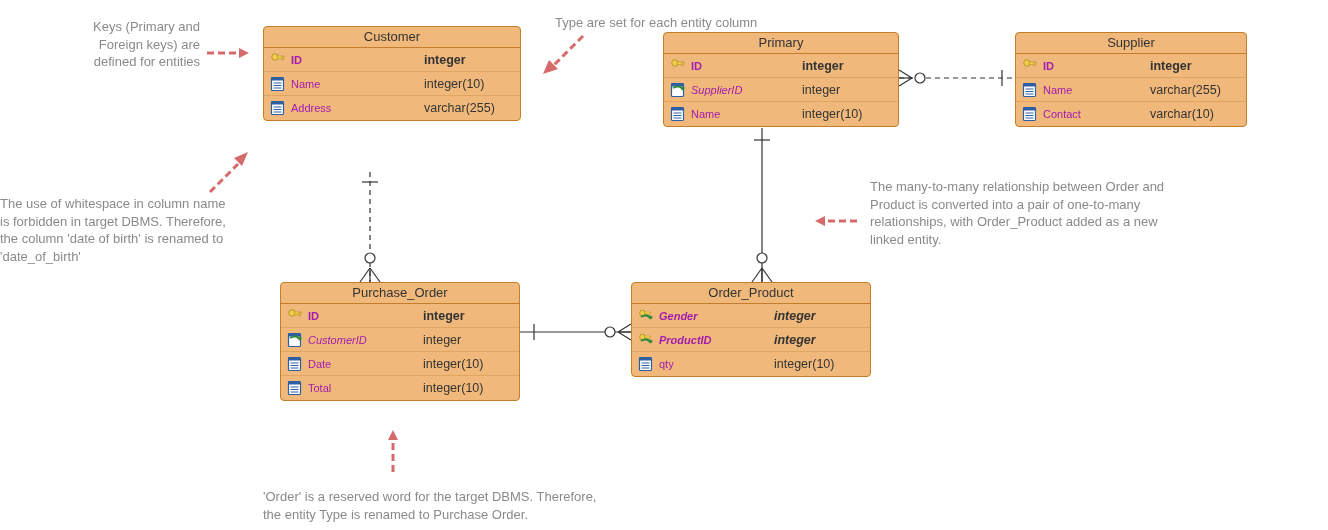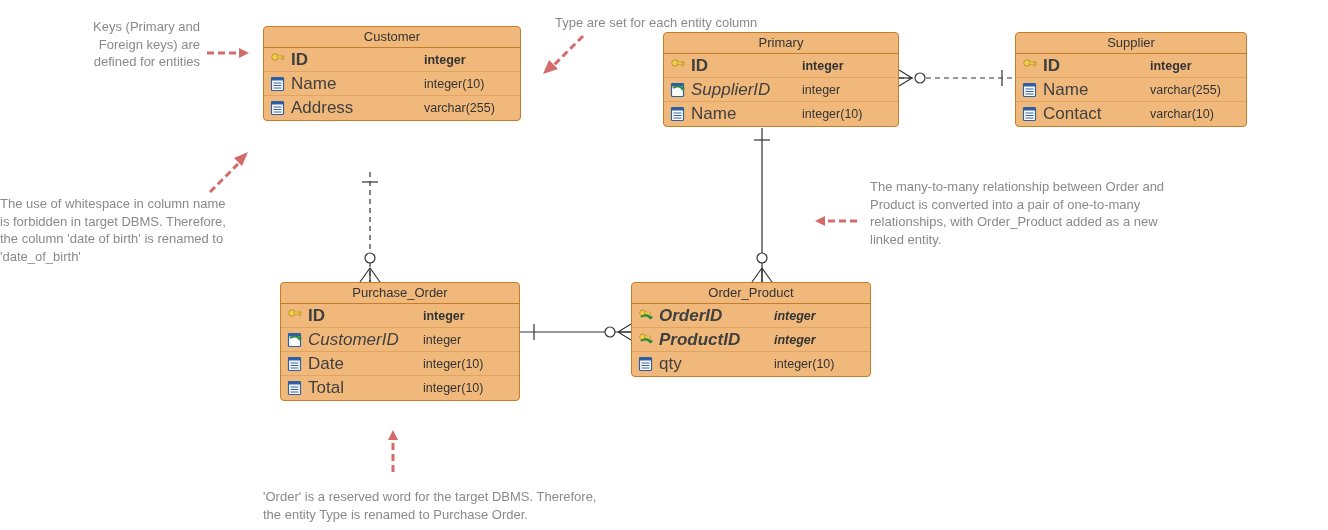--- a/index.html
+++ b/index.html
@@ -46,22 +46,22 @@
     border-bottom-right-radius: 7px;
   }
   .entity-row .icon {
     width: 16px;
     height: 16px;
     flex: 0 0 16px;
     margin-right: 5px;
   }
   .entity-row .col-name {
     flex: 1 1 auto;
-    color: #404040;
-    font-size: 17px;
+    color: #a21caf;
+    font-size: 11px;
   }
   .entity-row .col-type {
     flex: 0 0 90px;
     color: #333;
     font-size: 12.5px;
   }
   .pk .col-name, .pk .col-type { font-weight: bold; }
   .fk .col-name { font-style: italic; }
   .pkfk .col-name, .pkfk .col-type { font-weight: bold; font-style: italic; }
 
@@ -324,21 +324,21 @@
 
 <div class="entity" style="left:631px; top:282px; width:240px;">
   <div class="entity-title">Order_Product</div>
   <div class="entity-rows">
     <div class="entity-row pkfk">
       <span class="icon">
           <svg width="16" height="16">
             <use href="#icon-pkfk"></use>
           </svg>
         </span>
-      <span class="col-name">OrderID</span>
+      <span class="col-name">Gender</span>
       <span class="col-type">integer</span>
     </div>
     <div class="entity-row pkfk">
       <span class="icon">
           <svg width="16" height="16">
             <use href="#icon-pkfk"></use>
           </svg>
         </span>
       <span class="col-name">ProductID</span>
       <span class="col-type">integer</span>

